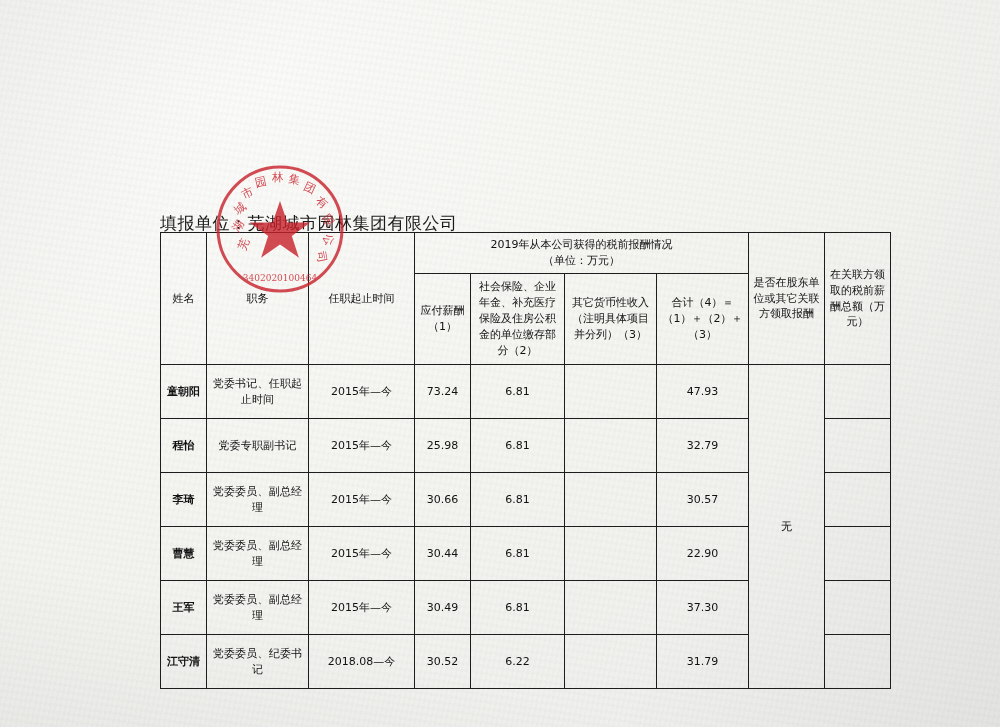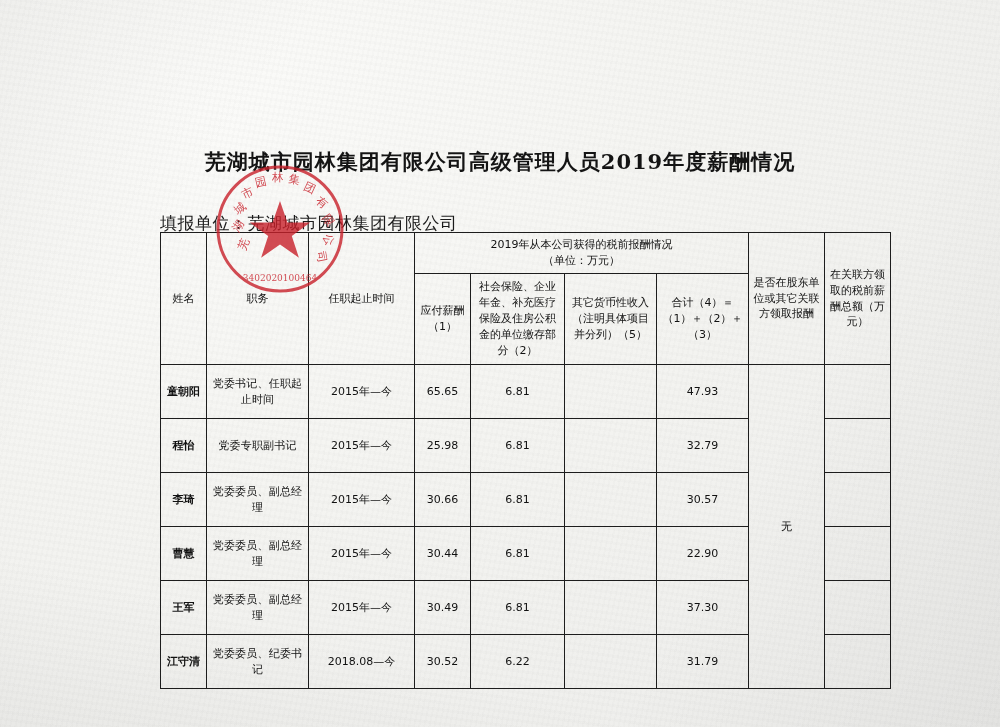--- a/index.html
+++ b/index.html
@@ -121,21 +121,20 @@
   .c-other  { width: 92px; }
   .c-total  { width: 92px; }
   .c-share  { width: 76px; }
   .c-rel    { width: 66px; }
 </style>
 </head>
 <body>
 
 <div id="page">
 
-  <div class="doc-title">芜湖城市园林集团有限公司高级管理人员2019年度薪酬情况</div>
 
   <div class="reporter-line">填报单位：芜湖城市园林集团有限公司</div>
 
   <div class="stamp">
     <svg width="132" height="132" viewBox="0 0 132 132" xmlns="http://www.w3.org/2000/svg">
       <g fill="none" stroke="#c8202a" stroke-width="3">
         <circle cx="66" cy="66" r="62"></circle>
       </g>
       <g fill="#c8202a">
         <polygon points="66,38 73.4,59.6 96.2,59.6 77.8,73 84.9,94.7 66,81.4 47.1,94.7 54.2,73 35.8,59.6 58.6,59.6"></polygon>
@@ -181,29 +180,29 @@
           <td class="hdr hdr-top" colspan="4">
             <div>2019年从本公司获得的税前报酬情况</div>
             <div>（单位：万元）</div>
           </td>
           <td class="hdr tall" rowspan="2">是否在股东单位或其它关联方领取报酬</td>
           <td class="hdr tall" rowspan="2">在关联方领取的税前薪酬总额（万元）</td>
         </tr>
         <tr>
           <td class="hdr">应付薪酬（1）</td>
           <td class="hdr">社会保险、企业年金、补充医疗保险及住房公积金的单位缴存部分（2）</td>
-          <td class="hdr">其它货币性收入（注明具体项目并分列）（5）</td>
+          <td class="hdr">其它货币性收入（注明具体项目并分列）（3）</td>
           <td class="hdr">合计（4）＝（1）＋（2）＋（3）</td>
         </tr>
 
         <tr>
           <td class="rowcell name">童朝阳</td>
           <td class="rowcell post">党委书记、任职起止时间</td>
           <td class="rowcell date">2015年—今</td>
-          <td class="rowcell num">65.65</td>
+          <td class="rowcell num">73.24</td>
           <td class="rowcell num">6.81</td>
           <td class="rowcell num"></td>
           <td class="rowcell num">47.93</td>
           <td class="rowcell" rowspan="6">无</td>
           <td class="rowcell"></td>
         </tr>
 
         <tr>
           <td class="rowcell name">程怡</td>
           <td class="rowcell post">党委专职副书记</td>

